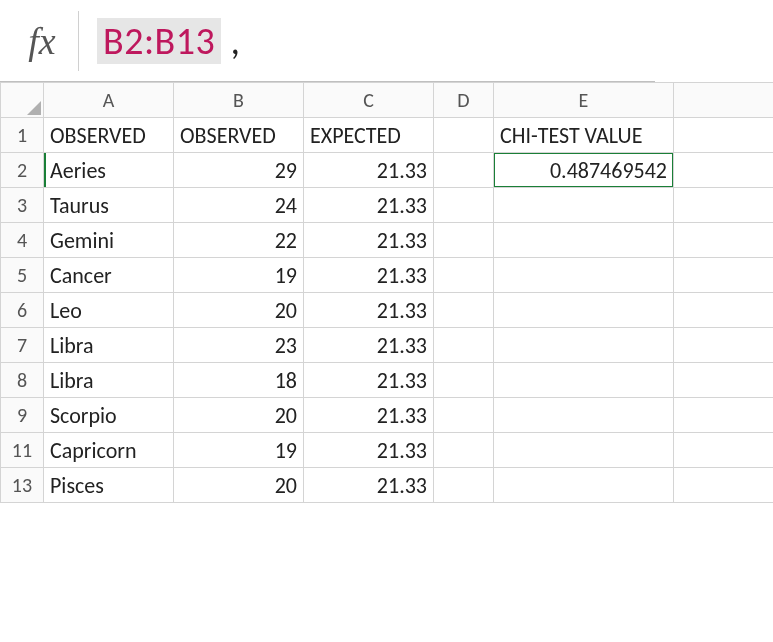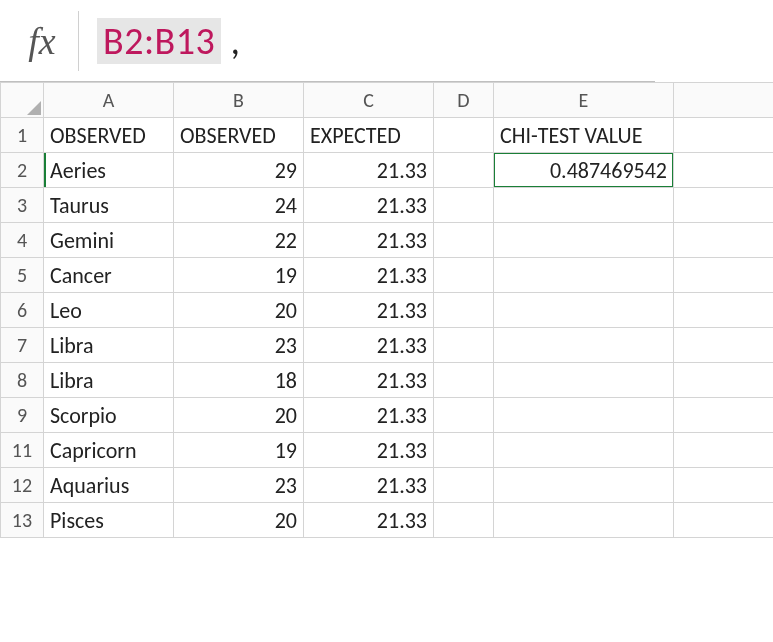--- a/index.html
+++ b/index.html
@@ -378,41 +378,20 @@
             <div class="cell-inner"></div>
           </td>
       <td>
             <div class="cell-inner"></div>
           </td>
       <td>
             <div class="cell-inner"></div>
           </td>
     </tr>
 
-    <tr>
-      <th class="row-header">12</th>
-      <td class="align-left">
-            <div class="cell-inner">Aquarius</div>
-          </td>
-      <td class="align-right">
-            <div class="cell-inner">23</div>
-          </td>
-      <td class="align-right">
-            <div class="cell-inner">21.33</div>
-          </td>
-      <td>
-            <div class="cell-inner"></div>
-          </td>
-      <td>
-            <div class="cell-inner"></div>
-          </td>
-      <td>
-            <div class="cell-inner"></div>
-          </td>
-    </tr>
 
     <tr>
       <th class="row-header">13</th>
       <td class="align-left">
             <div class="cell-inner">Pisces</div>
           </td>
       <td class="align-right">
             <div class="cell-inner">20</div>
           </td>
       <td class="align-right">

